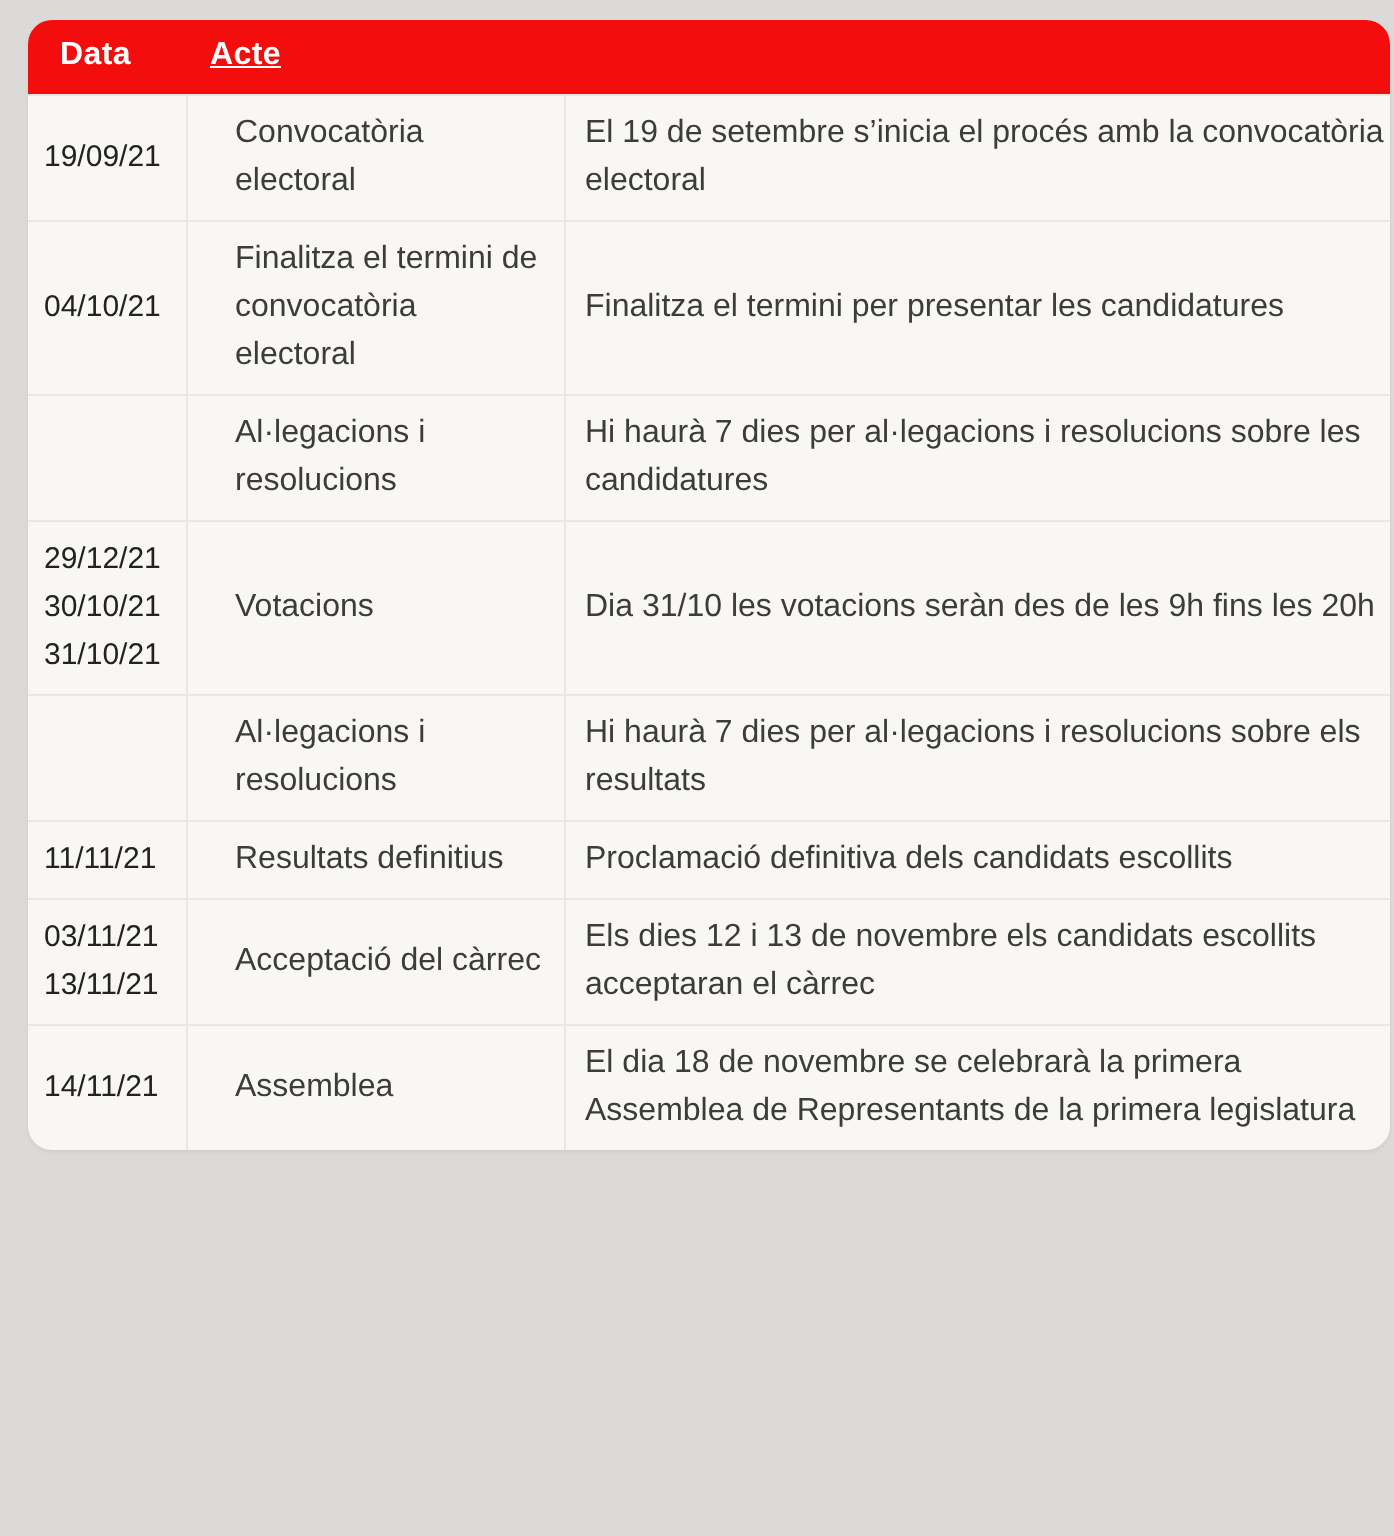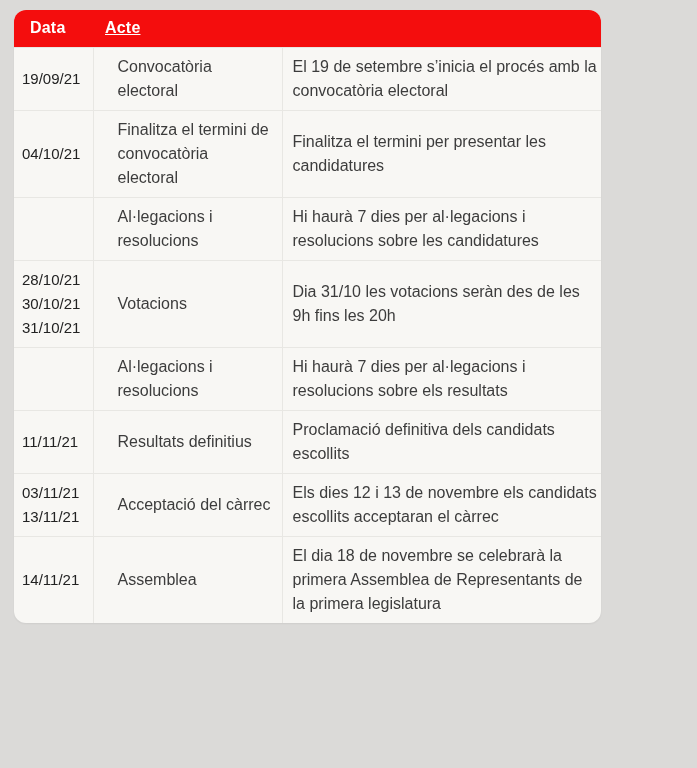--- a/index.html
+++ b/index.html
@@ -13,21 +13,21 @@
   }
   *{box-sizing:border-box;margin:0;padding:0;}
   html,body{width:697px;height:768px;}
   body{
     background:var(--page-bg);
     font-family:"Liberation Sans", sans-serif;
     -webkit-font-smoothing:antialiased;
   }
   .card{
     margin:10px 14px 0 14px;
-    width:587px;
+    width:681px;
     border-radius:12px;
     overflow:hidden;
     background:var(--card-bg);
     box-shadow:0 1px 2px rgba(0,0,0,0.06);
   }
   table{
     width:100%;
     border-collapse:collapse;
     table-layout:fixed;
   }
@@ -90,21 +90,21 @@
           <td class="col-acte">Finalitza el termini de convocatòria electoral</td>
           <td class="col-desc">Finalitza el termini per presentar les candidatures</td>
         </tr>
         <tr>
           <td class="col-data"></td>
           <td class="col-acte">Al·legacions i resolucions</td>
           <td class="col-desc">Hi haurà 7 dies per al·legacions i resolucions sobre les candidatures</td>
         </tr>
         <tr>
           <td class="col-data">
-            <div>28/10/21</div>
+            <div>29/12/21</div>
             <div>30/10/21</div>
             <div>31/10/21</div>
           </td>
           <td class="col-acte">Votacions</td>
           <td class="col-desc">Dia 31/10 les votacions seràn des de les 9h fins les 20h</td>
         </tr>
         <tr>
           <td class="col-data"></td>
           <td class="col-acte">Al·legacions i resolucions</td>
           <td class="col-desc">Hi haurà 7 dies per al·legacions i resolucions sobre els resultats</td>

